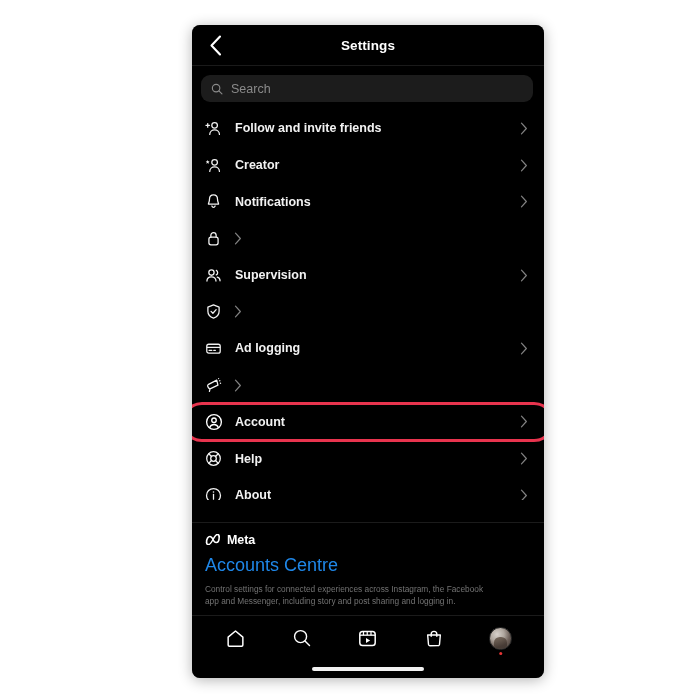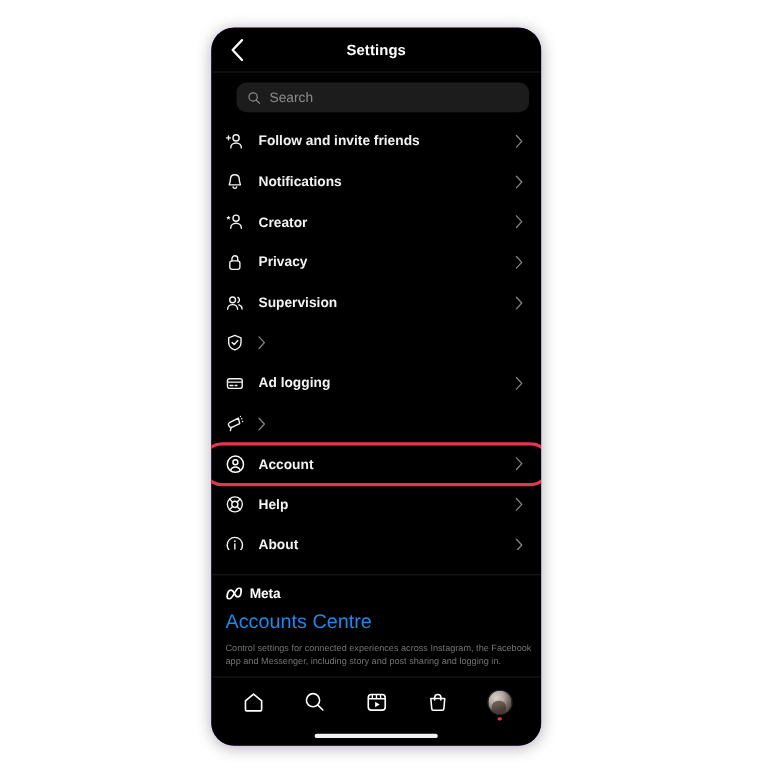--- a/index.html
+++ b/index.html
@@ -18,24 +18,24 @@
     width: 700px;
     height: 700px;
     background: #ffffff;
   }
 
   
   .phone {
     position: absolute;
     left: 192px;
     top: 25px;
-    width: 300px;
+    width: 352px;
     height: 653px;
-    background: #6d28d9;
-    border-radius: 21px;
+    background: #737373;
+    border-radius: 8px;
     overflow: hidden;
     box-shadow: 0 2px 14px rgba(0,0,0,0.30);
   }
 
   .screen {
     position: absolute;
     inset: 0;
     background: #000000;
     display: flex;
     flex-direction: column;
@@ -65,21 +65,21 @@
   }
   .header-title {
     color: #ffffff;
     font-size: 13.5px;
     font-weight: bold;
     letter-spacing: 0.1px;
   }
 
   
   .search-wrap {
-    padding: 9px 11px 8px 23px;
+    padding: 9px 11px 8px 9px;
     flex: 0 0 auto;
   }
   .search-box {
     height: 27px;
     background: #1c1c1c;
     border-radius: 9px;
     display: flex;
     align-items: center;
     padding: 0 10px;
     gap: 8px;
@@ -286,56 +286,55 @@
           <div class="row-chev">
             <svg width="8" height="13" viewBox="0 0 9 15" fill="none">
               <path d="M1.6 1.4 L7.2 7.5 L1.6 13.6" stroke="#c9c9c9" stroke-width="1.4" stroke-linecap="round" stroke-linejoin="round"></path>
             </svg>
           </div>
         </div>
 
         <div class="row">
           <div class="row-icon">
             <svg width="17" height="17" viewBox="0 0 20 20" fill="none">
-              <path d="M10 2.2c-2.9 0-4.7 2.1-4.7 4.9 0 3.4-1.3 4.6-1.3 5.9h12c0-1.3-1.3-2.5-1.3-5.9 0-2.8-1.8-4.9-4.7-4.9z" stroke="#f2f2f2" stroke-width="1.5" stroke-linejoin="round"></path>
-              <path d="M8.1 15.3c.3.9 1 1.5 1.9 1.5s1.6-.6 1.9-1.5" stroke="#f2f2f2" stroke-width="1.5" stroke-linecap="round"></path>
-            </svg>
-          </div>
-          <div class="row-label">Notifications</div>
-          <div class="row-chev">
-            <svg width="8" height="13" viewBox="0 0 9 15" fill="none">
-              <path d="M1.6 1.4 L7.2 7.5 L1.6 13.6" stroke="#c9c9c9" stroke-width="1.4" stroke-linecap="round" stroke-linejoin="round"></path>
-            </svg>
-          </div>
-        </div>
-
-        <div class="row">
-          <div class="row-icon">
-            <svg width="17" height="17" viewBox="0 0 20 20" fill="none">
               <circle cx="11.3" cy="6.3" r="3.3" stroke="#f2f2f2" stroke-width="1.5"></circle>
               <path d="M5.6 17c0-3.2 2.6-5.3 5.7-5.3s5.7 2.1 5.7 5.3" stroke="#f2f2f2" stroke-width="1.5" stroke-linecap="round"></path>
               <path d="M3.1 3.4 L3.8 5.1 L5.5 5.2 L4.2 6.3 L4.7 8 L3.1 7 L1.6 8 L2.1 6.3 L0.8 5.2 L2.5 5.1 Z" fill="#f2f2f2"></path>
             </svg>
           </div>
           <div class="row-label">Creator</div>
           <div class="row-chev">
             <svg width="8" height="13" viewBox="0 0 9 15" fill="none">
               <path d="M1.6 1.4 L7.2 7.5 L1.6 13.6" stroke="#c9c9c9" stroke-width="1.4" stroke-linecap="round" stroke-linejoin="round"></path>
             </svg>
           </div>
         </div>
 
         <div class="row">
           <div class="row-icon">
             <svg width="17" height="17" viewBox="0 0 20 20" fill="none">
+              <path d="M10 2.2c-2.9 0-4.7 2.1-4.7 4.9 0 3.4-1.3 4.6-1.3 5.9h12c0-1.3-1.3-2.5-1.3-5.9 0-2.8-1.8-4.9-4.7-4.9z" stroke="#f2f2f2" stroke-width="1.5" stroke-linejoin="round"></path>
+              <path d="M8.1 15.3c.3.9 1 1.5 1.9 1.5s1.6-.6 1.9-1.5" stroke="#f2f2f2" stroke-width="1.5" stroke-linecap="round"></path>
+            </svg>
+          </div>
+          <div class="row-label">Notifications</div>
+          <div class="row-chev">
+            <svg width="8" height="13" viewBox="0 0 9 15" fill="none">
+              <path d="M1.6 1.4 L7.2 7.5 L1.6 13.6" stroke="#c9c9c9" stroke-width="1.4" stroke-linecap="round" stroke-linejoin="round"></path>
+            </svg>
+          </div>
+        </div>
+
+        <div class="row">
+          <div class="row-icon">
+            <svg width="17" height="17" viewBox="0 0 20 20" fill="none">
               <rect x="4.6" y="8.4" width="10.8" height="9.1" rx="2.4" stroke="#f2f2f2" stroke-width="1.5"></rect>
               <path d="M6.9 8.4V6.2c0-1.8 1.4-3.2 3.1-3.2s3.1 1.4 3.1 3.2v2.2" stroke="#f2f2f2" stroke-width="1.5" stroke-linecap="round"></path>
             </svg>
           </div>
-          <div class="row-label">Privacy</div>
           <div class="row-chev">
             <svg width="8" height="13" viewBox="0 0 9 15" fill="none">
               <path d="M1.6 1.4 L7.2 7.5 L1.6 13.6" stroke="#c9c9c9" stroke-width="1.4" stroke-linecap="round" stroke-linejoin="round"></path>
             </svg>
           </div>
         </div>
 
         <div class="row">
           <div class="row-icon">
             <svg width="17" height="17" viewBox="0 0 20 20" fill="none">

